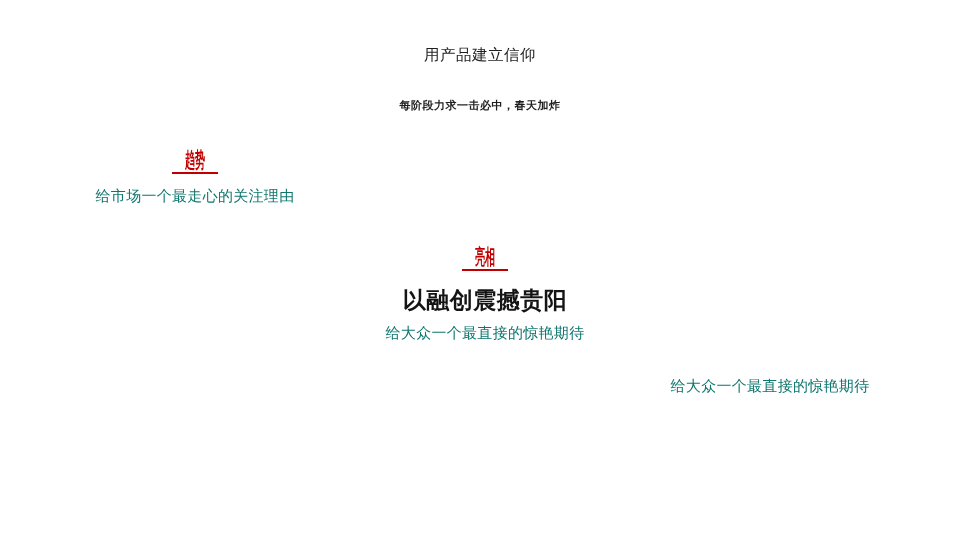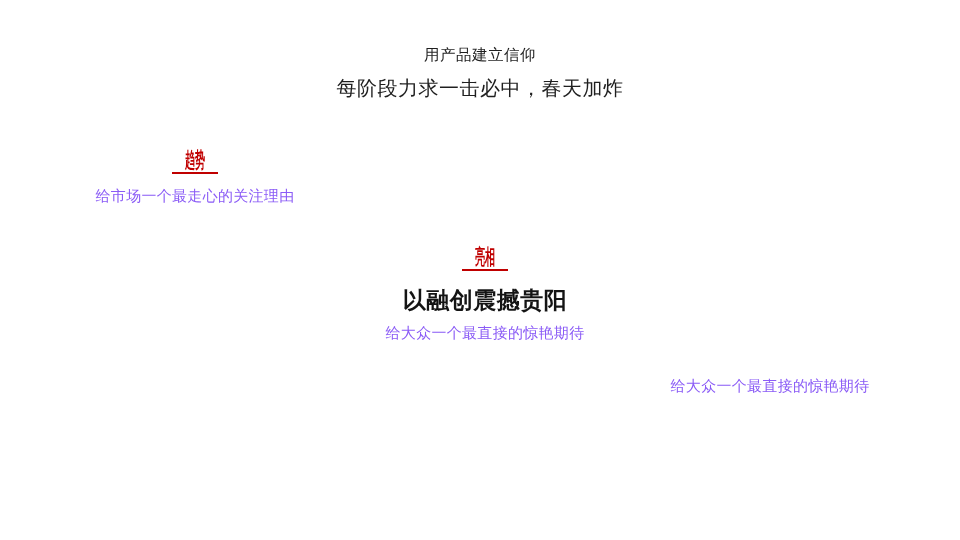--- a/index.html
+++ b/index.html
@@ -33,26 +33,26 @@
     text-align: center;
   }
   .header-line1 {
     font-size: 15.5px;
     line-height: 22px;
     color: #1f1f1f;
     letter-spacing: 0.5px;
     font-weight: 400;
   }
   .header-line2 {
-    font-size: 20px;
+    font-size: 11px;
     line-height: 22px;
     color: #1f1f1f;
     letter-spacing: 0.5px;
-    font-weight: 400;
-    margin-top: 11px;
+    font-weight: 700;
+    margin-top: 28px;
   }
 
   
   .block {
     position: absolute;
     text-align: center;
   }
   .block-1 { left: 40px;  top: 138px; width: 310px; margin-top: 10px; }
   .block-2 { left: 330px; top: 245px; width: 310px; }
   .block-3 { left: 615px; top: 368px; width: 310px; }
@@ -93,21 +93,21 @@
     line-height: 30px;
     font-weight: 700;
     color: #141414;
     letter-spacing: 0.5px;
     margin-top: 10px;
   }
   .subtitle {
     font-size: 15px;
     line-height: 22px;
     font-weight: 400;
-    color: #8b5cf6;
+    color: #0f766e;
     letter-spacing: 0.3px;
     margin-top: 7px;
   }
 </style>
 </head>
 <body>
 
 <div class="slide">
 
   <div class="header">

